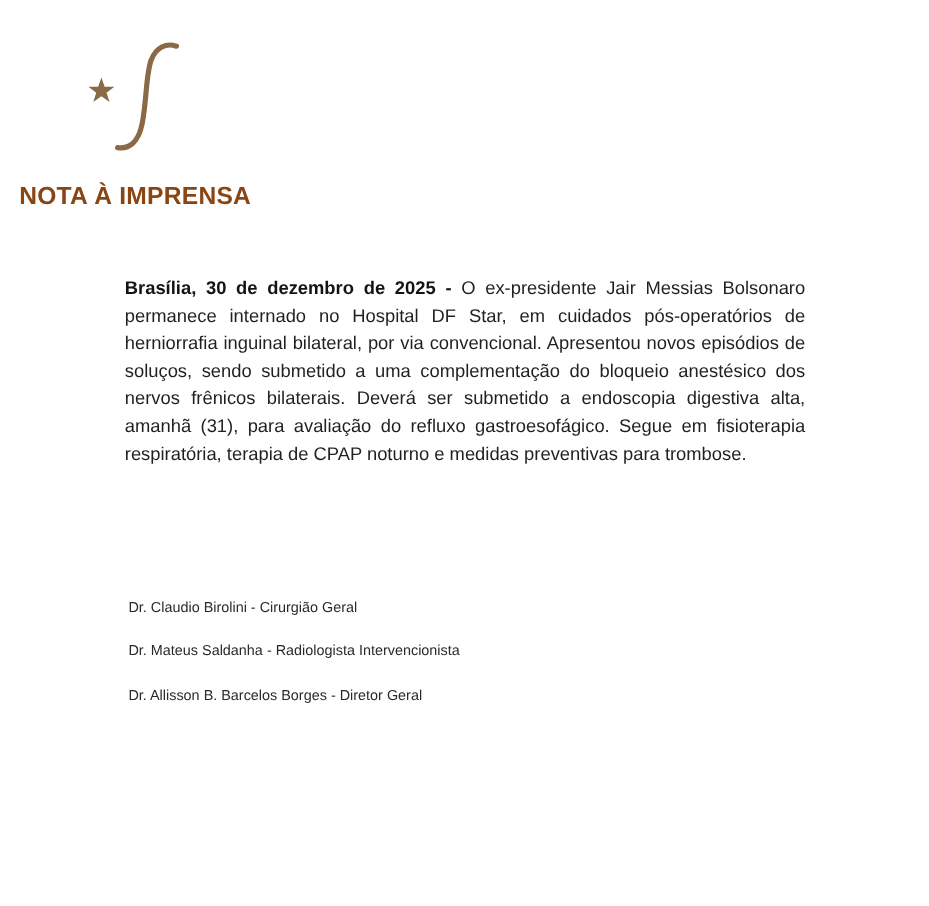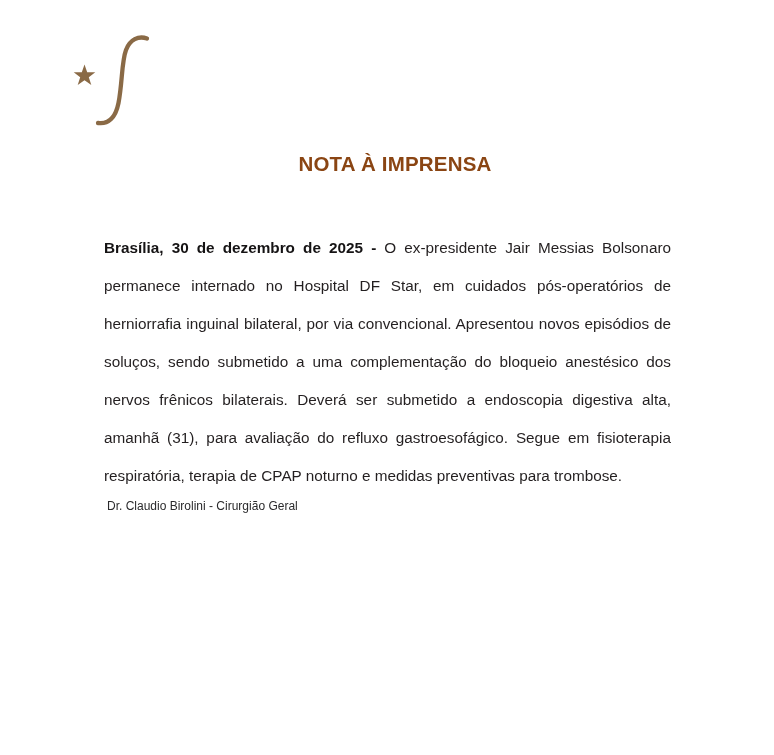--- a/index.html
+++ b/index.html
@@ -31,41 +31,41 @@
     height: 108px;
   }
   .logo svg { display: block; }
 
   
   .doc-title {
     position: absolute;
     left: 16px;
     right: 0;
     top: 152px;
-    text-align: center;
+    text-align: left;
     font-size: 20.5px;
     font-weight: bold;
     letter-spacing: 0.2px;
     color: #8a4513;
     font-family: "Liberation Sans", sans-serif;
   }
 
   
   .body-block {
     position: absolute;
     left: 104px;
     top: 229px;
     width: 567px;
   }
   .body-para {
     margin: 0;
     text-align: justify;
     text-justify: inter-word;
     font-size: 15.3px;
-    line-height: 38px;
+    line-height: 23px;
     color: #231f20;
     font-family: "Liberation Sans", sans-serif;
   }
   .body-para .lead {
     font-weight: bold;
     color: #151314;
   }
 
   
   .sig-list {
@@ -101,15 +101,17 @@
   </div>
 
   <div class="doc-title">NOTA À IMPRENSA</div>
 
   <div class="body-block">
     <p class="body-para"><span class="lead">Brasília, 30 de dezembro de 2025 -</span><span> O ex-presidente Jair Messias Bolsonaro permanece internado no Hospital DF Star, em cuidados pós-operatórios de herniorrafia inguinal bilateral, por via convencional. Apresentou novos episódios de soluços, sendo submetido a uma complementação do bloqueio anestésico dos nervos frênicos bilaterais. Deverá ser submetido a endoscopia digestiva alta, amanhã (31), para avaliação do refluxo gastroesofágico. Segue em fisioterapia respiratória, terapia de CPAP noturno e medidas preventivas para trombose.</span></p>
   </div>
 
   <div class="sig-list">
     <div class="sig-line">Dr. Claudio Birolini - Cirurgião Geral</div>
+    <div class="sig-line">Dr. Mateus Saldanha - Radiologista Intervencionista</div>
+    <div class="sig-line">Dr. Allisson B. Barcelos Borges - Diretor Geral</div>
   </div>
 
 </div>
 
 </body></html>

